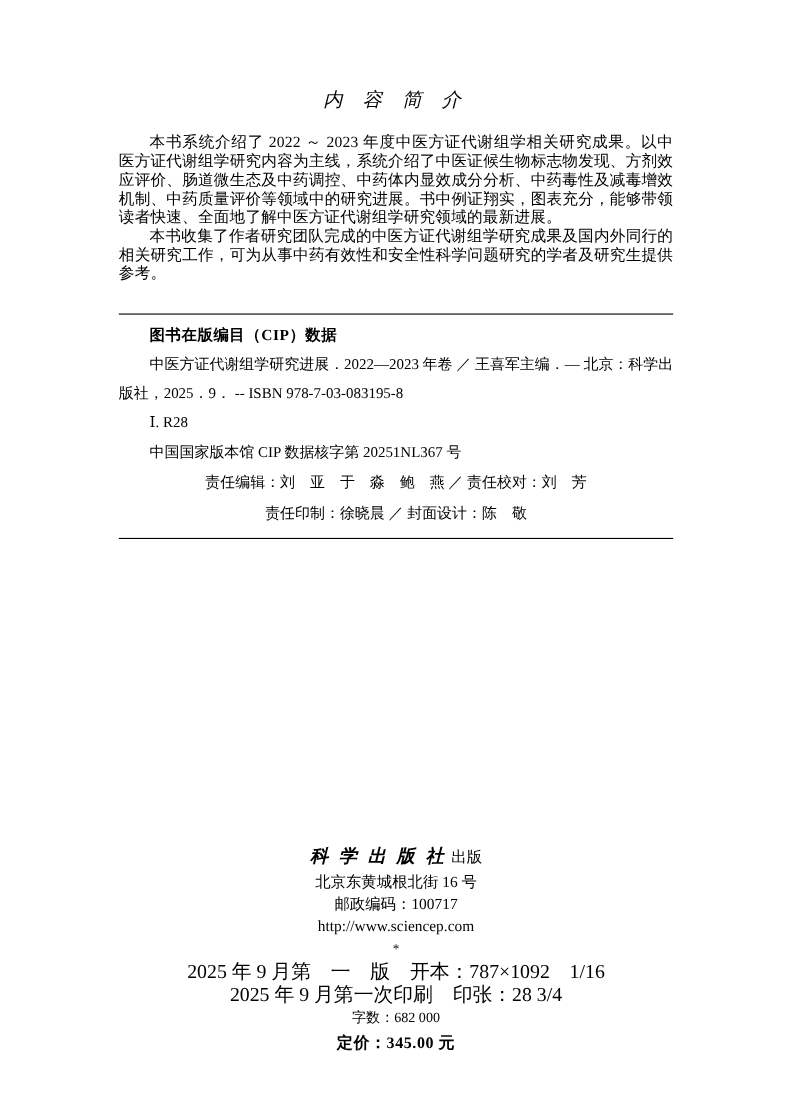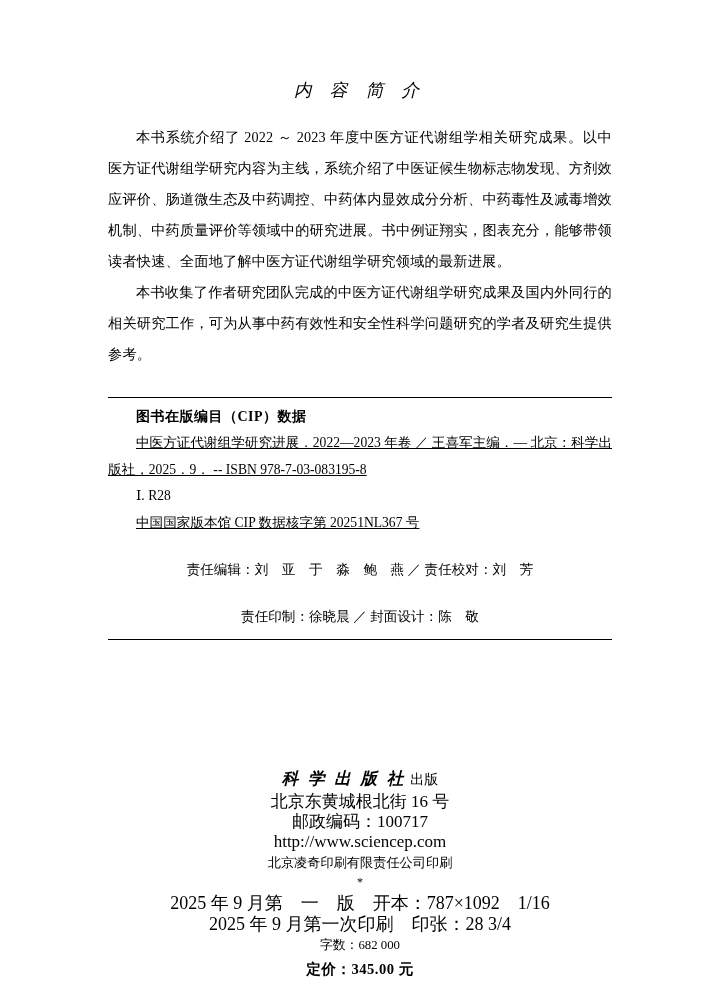--- a/index.html
+++ b/index.html
@@ -33,21 +33,21 @@
     font-style: italic;
   }
 
   
   .abstract {
     margin-top: 20px;
   }
   .abstract p {
     margin: 0;
     font-size: 14.2px;
-    line-height: 31px;
+    line-height: 17px;
     text-align: justify;
     text-indent: 28px;
     letter-spacing: 0.2px;
   }
 
   
   .rule {
     border: none;
     border-top: 1px solid #000;
     margin: 0;
@@ -66,29 +66,28 @@
     letter-spacing: 0.5px;
   }
   .cip-line {
     font-size: 13.6px;
     line-height: 26.5px;
     margin: 0;
     text-align: justify;
   }
   .cip-line.indent {
     text-indent: 28px;
-    text-decoration: underline;
   }
   .cip-line.indent2 {
     text-indent: 28px;
   }
   .cip-credits {
     font-size: 13.6px;
     line-height: 26px;
-    margin: 21px 0 0 0;
+    margin: 2px 0 0 0;
     text-align: center;
   }
   .rule-bottom {
     margin-top: 9px;
   }
 
   
   .colophon {
     position: absolute;
     left: 0;
@@ -109,21 +108,21 @@
     font-size: 16.5px;
     letter-spacing: 2px;
   }
   .publisher-suffix {
     font-size: 14px;
     margin-left: 5px;
   }
   .colophon .addr,
   .colophon .post,
   .colophon .url {
-    font-size: 17px;
+    font-size: 14px;
     line-height: 20px;
   }
   .colophon .url {
     font-family: "Liberation Serif", serif;
   }
   .colophon .printer,
   .colophon .distrib {
     font-size: 13.2px;
     line-height: 21px;
   }
@@ -172,21 +171,20 @@
     <hr class="rule rule-bottom">
   </div>
 
   <div class="colophon">
     <div class="publisher-line">
       <span class="publisher-name">科 学 出 版 社</span><span class="publisher-suffix">出版</span>
     </div>
     <div class="addr">北京东黄城根北街 16 号</div>
     <div class="post">邮政编码：100717</div>
     <div class="url">http://www.sciencep.com</div>
-    <div class="printer">北京凌奇印刷有限责任公司印刷</div>
     <div class="star">*</div>
     <div class="specs">2025 年 9 月第　一　版　开本：787×1092　1/16</div>
     <div class="specs">2025 年 9 月第一次印刷　印张：28 3/4</div>
     <div class="wordcount">字数：682 000</div>
     <div class="price">定价：345.00 元</div>
 
   </div>
 
 </div>
 

